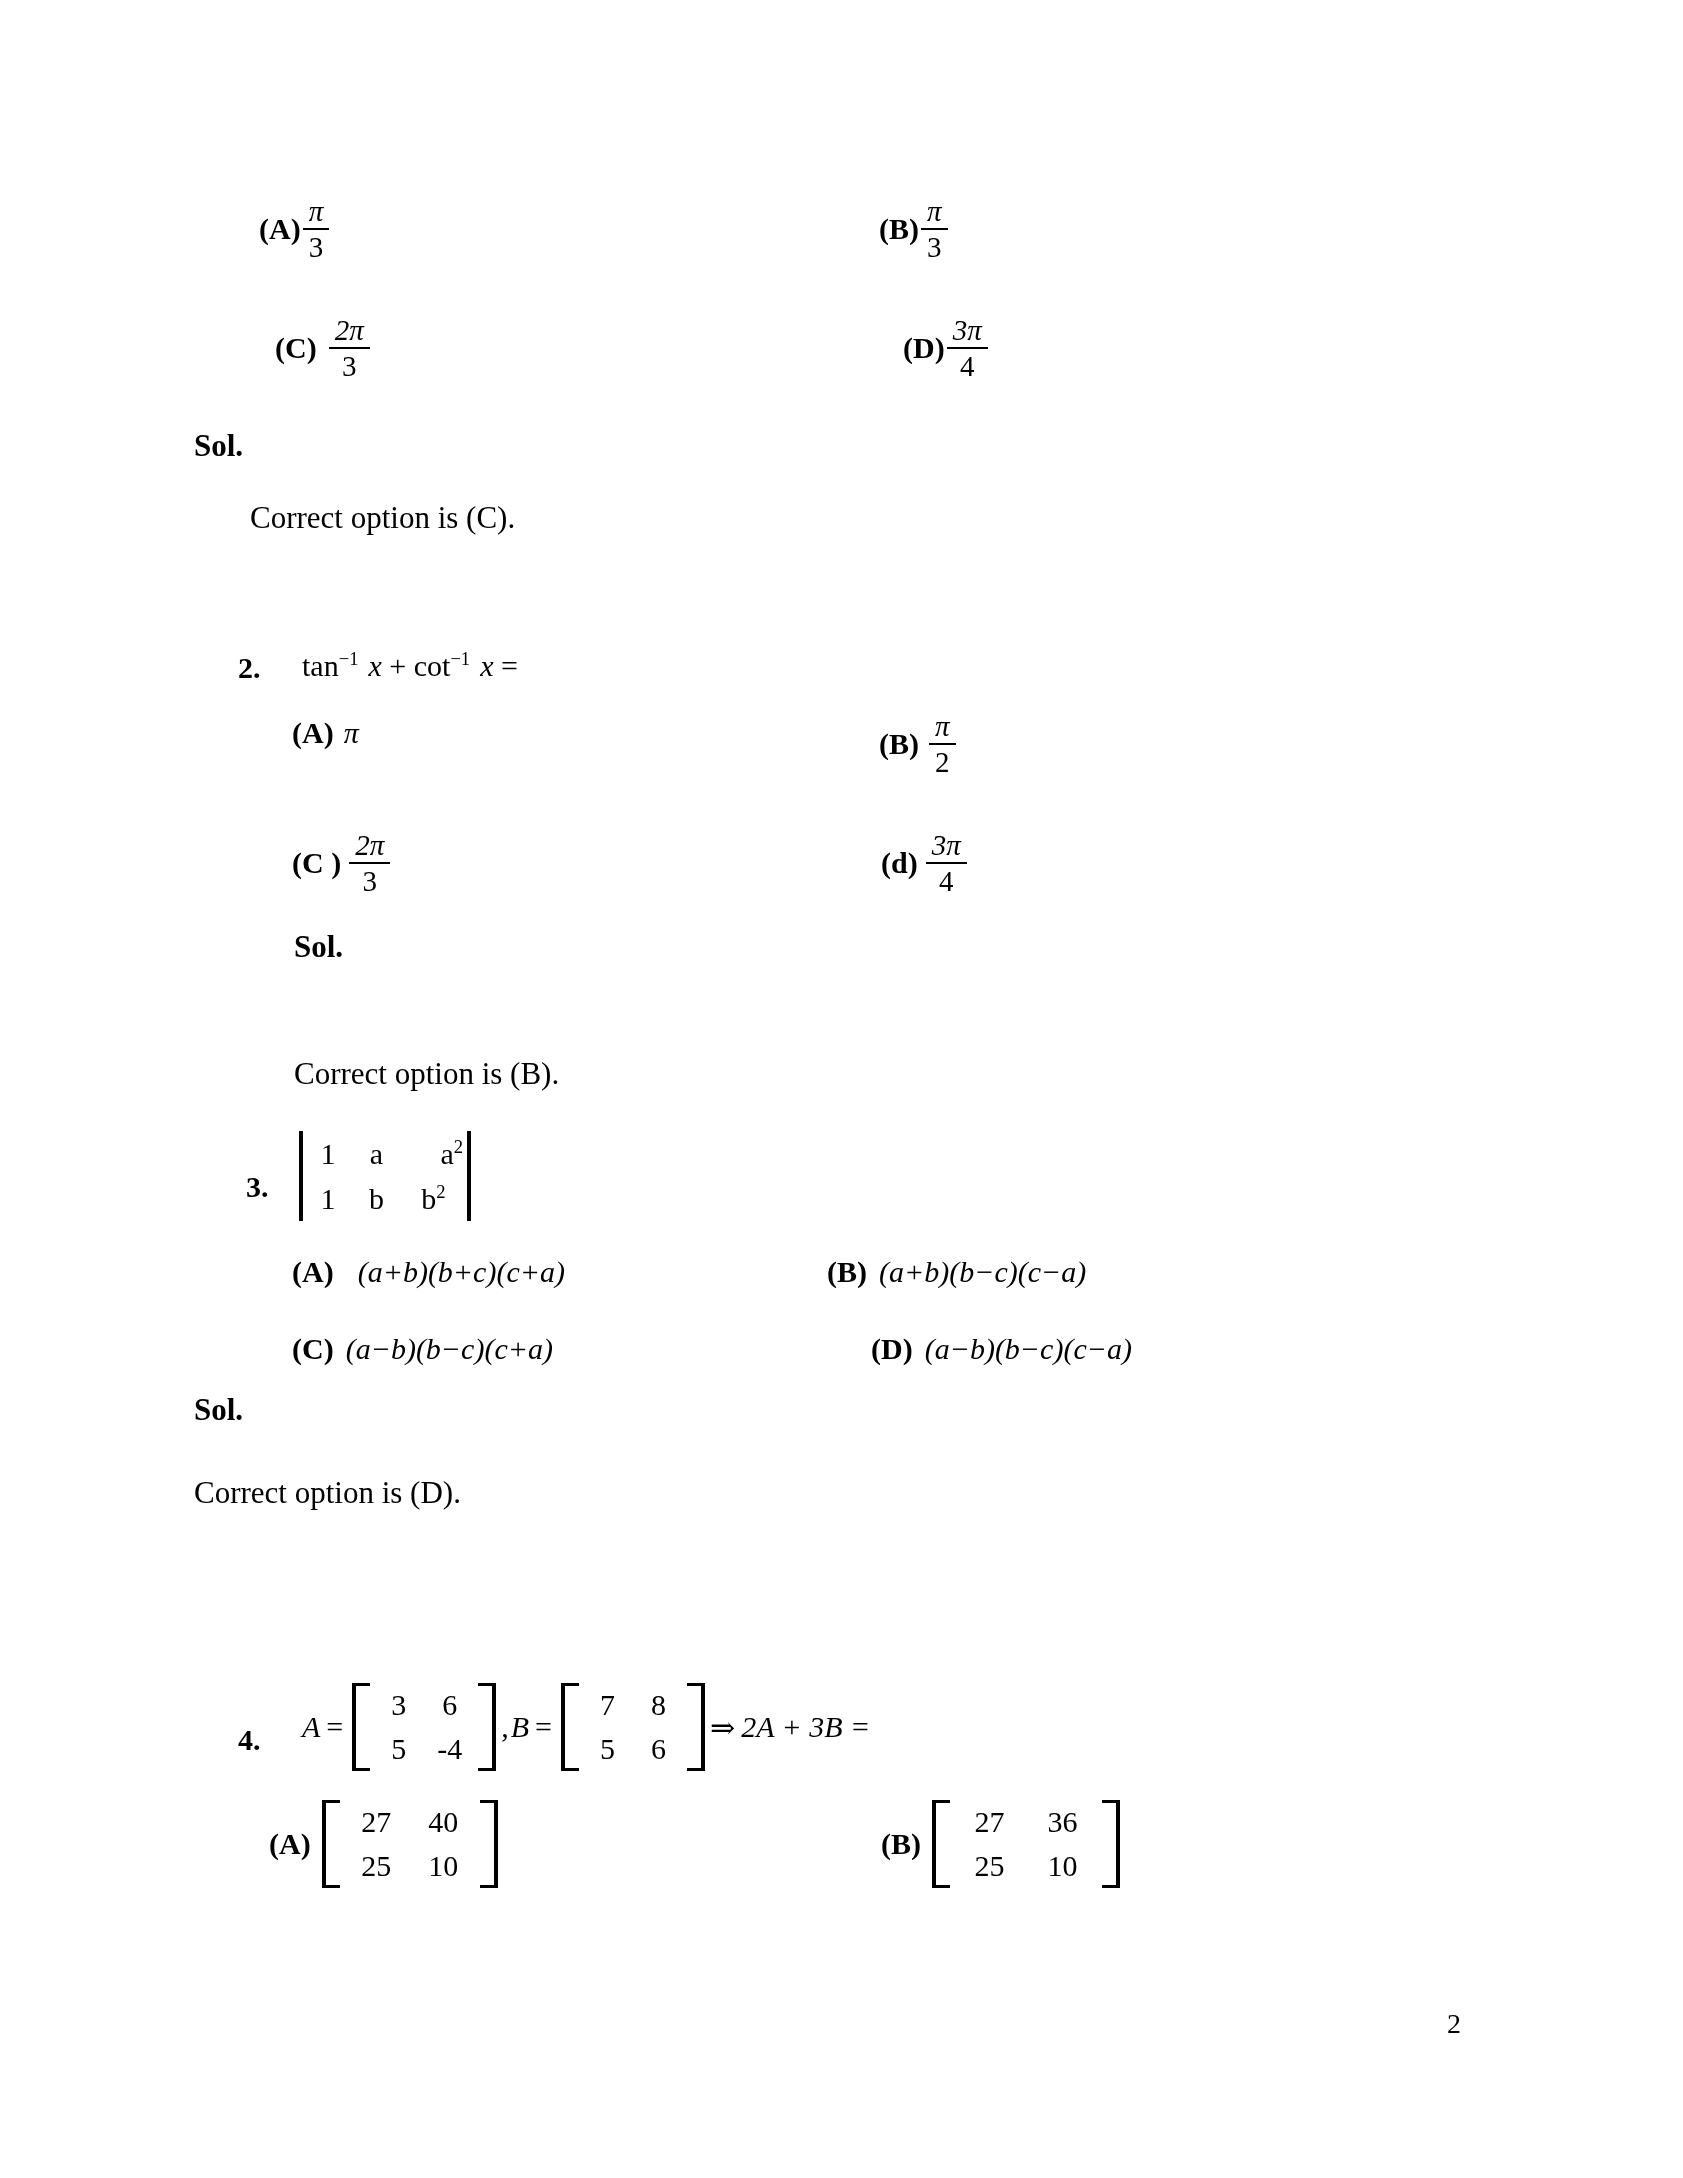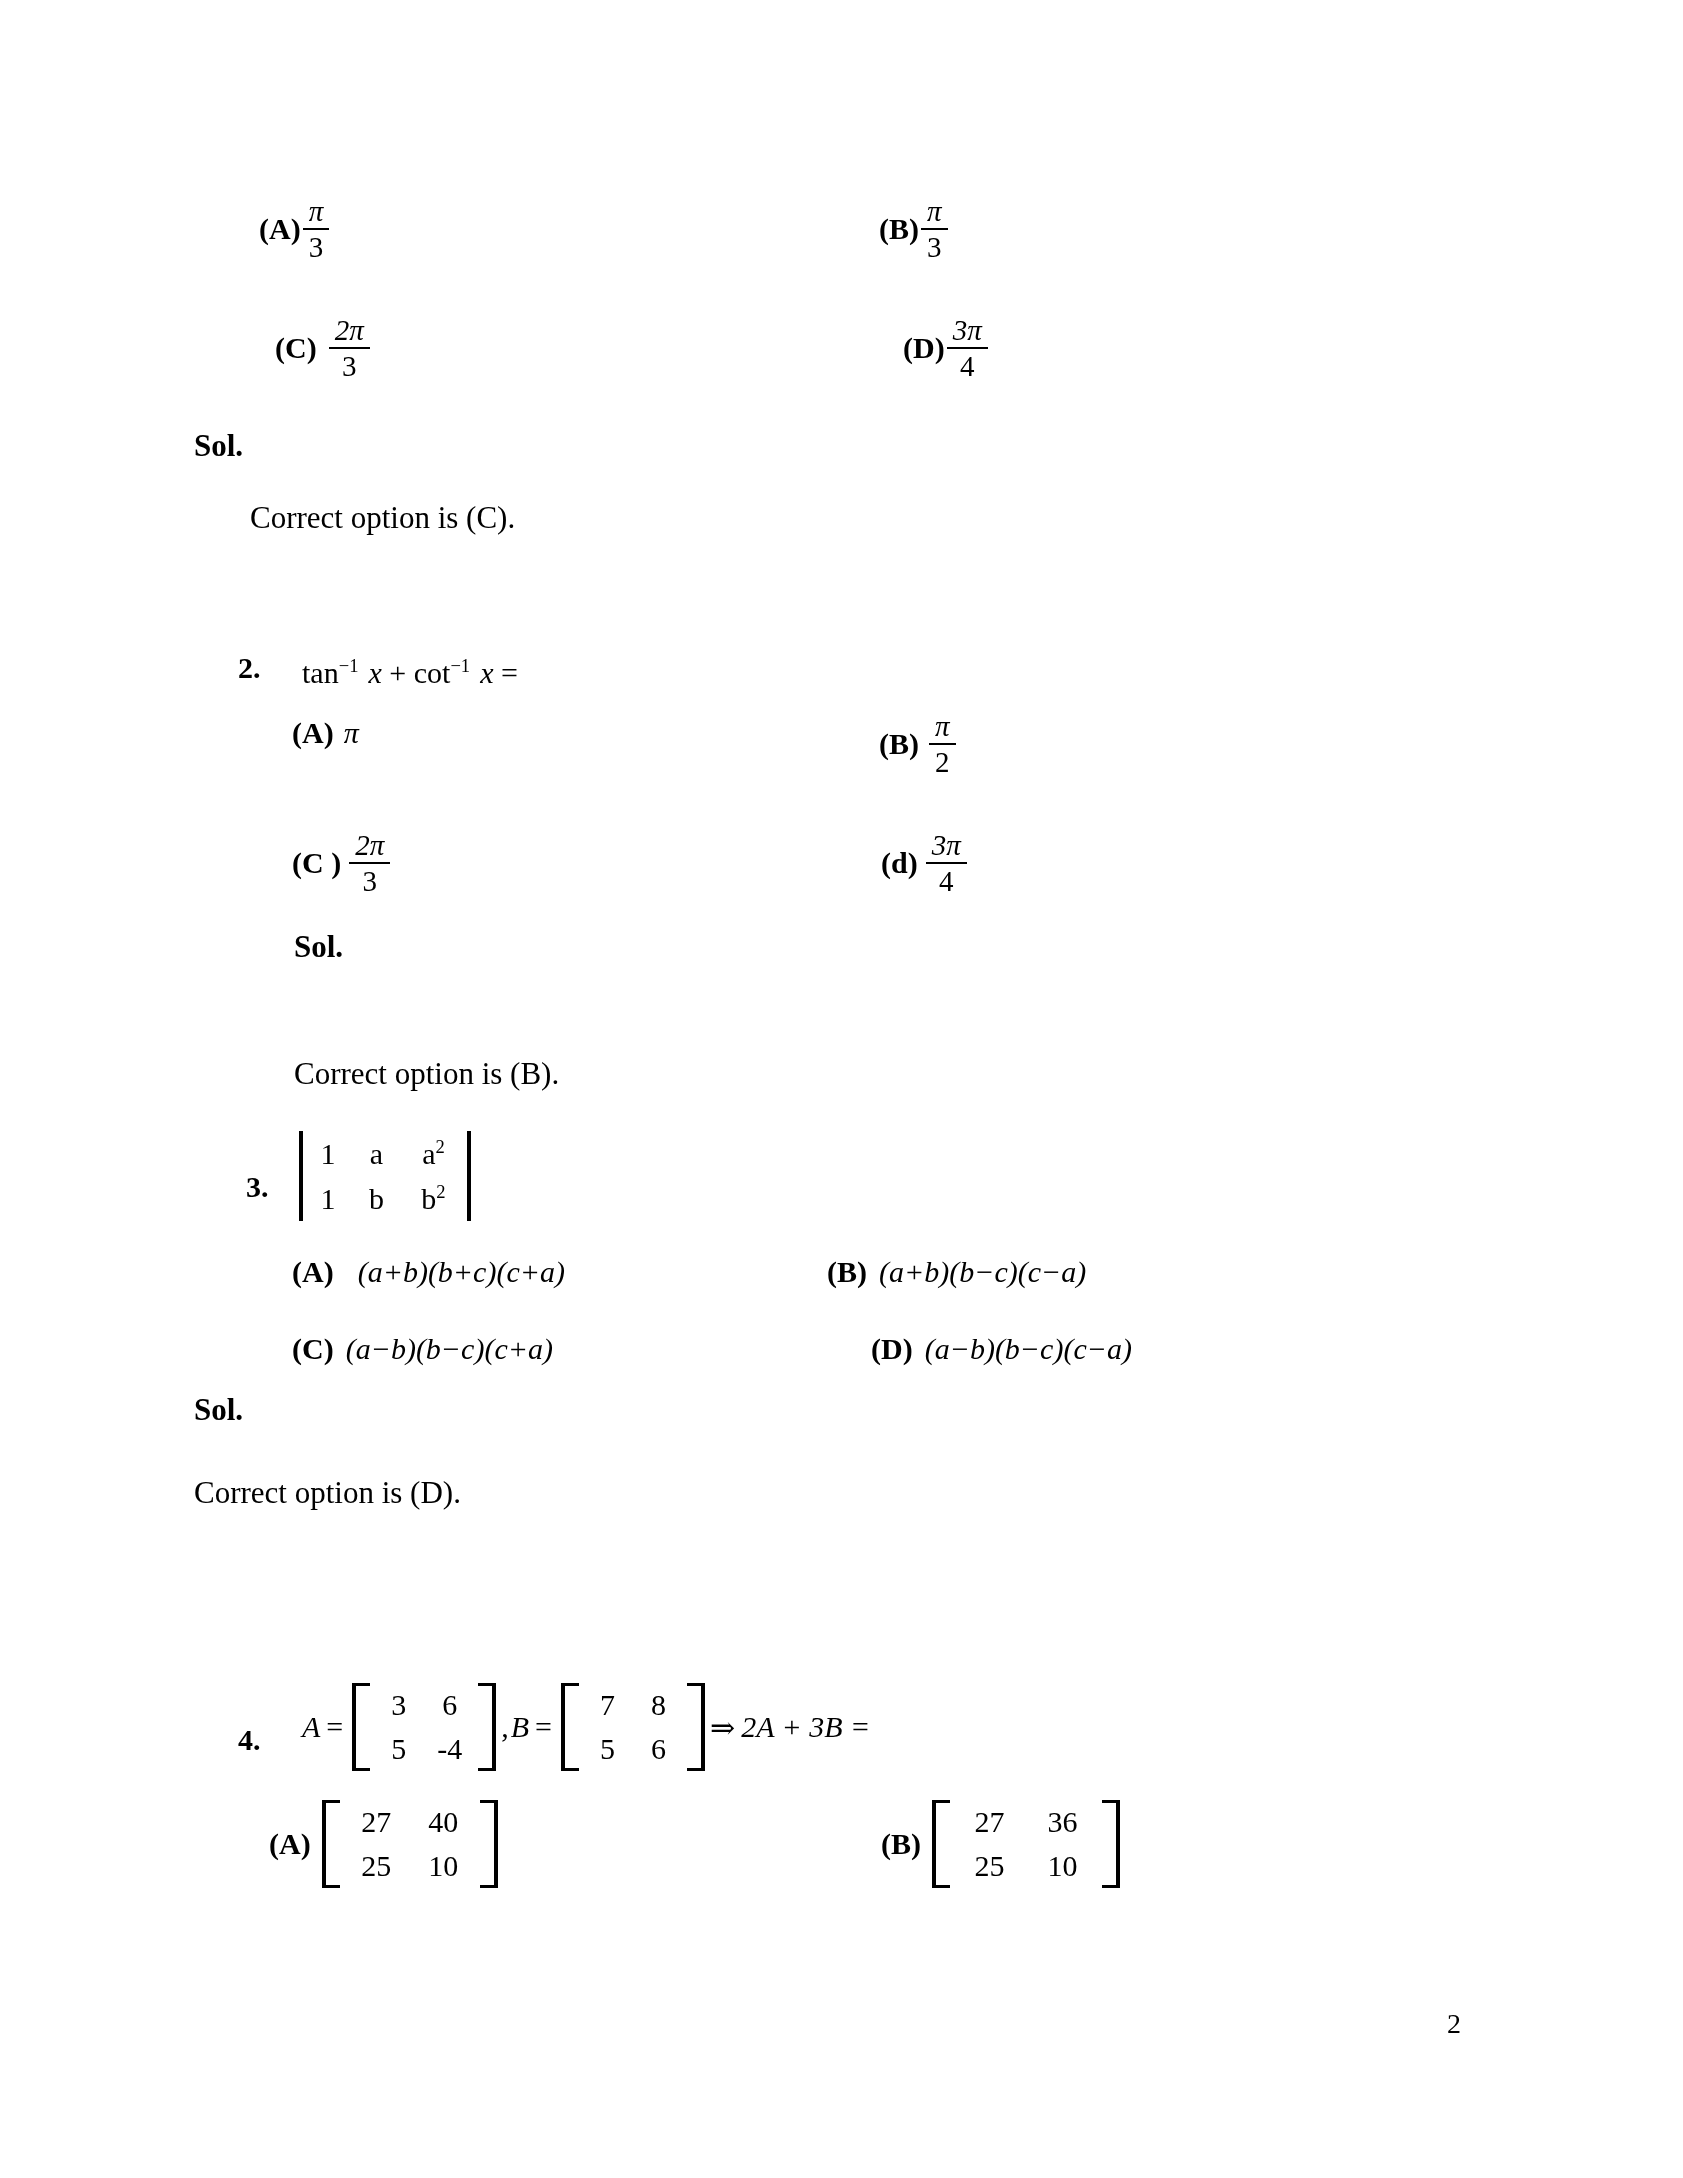--- a/index.html
+++ b/index.html
@@ -169,21 +169,21 @@
       <span class="den">4</span>
     </span>
   </div>
 
   <div class="solword" style="left:194px; top:428px;">Sol.</div>
 
   <div class="correctline" style="left:250px; top:500px;">Correct option is (C).</div>
 
   <div class="qnum" style="left:238px; top:651px;">2.</div>
 
-  <div class="qtext" style="left:302px; top:648px;margin-top:7px;">
+  <div class="qtext" style="left:302px; top:648px;">
     <span class="expr">
       <span class="roman">tan</span><sup class="inv">−1</sup> 
       <span>x</span>
       <span class="op">+</span>
       <span class="roman">cot</span><sup class="inv">−1</sup> 
       <span>x</span>
       <span class="op">=</span>
     </span>
   </div>
 
@@ -222,21 +222,21 @@
 
   <div class="qnum" style="left:246px; top:1170px;">3.</div>
 
   <div style="position:absolute; left:295px; top:1131px;">
     <span class="matrix">
       <span class="bar-l"></span>
       <span class="mrows">
         <span class="mrow">
           <span class="mcell" style="width:42px;">1</span>
           <span class="mcell" style="width:55px;">a</span>
-          <span class="mcell" style="width:59px;"><span>a</span><sup>2</sup></span>
+          <span class="mcell" style="width:59px;text-align:right;"><span>a</span><sup>2</sup></span>
         </span>
         <span class="mrow">
           <span class="mcell" style="width:42px;">1</span>
           <span class="mcell" style="width:55px;">b</span>
           <span class="mcell" style="width:59px;"><span>b</span><sup>2</sup></span>
         </span>
       </span>
       <span class="bar-r"></span>
     </span>
   </div>

